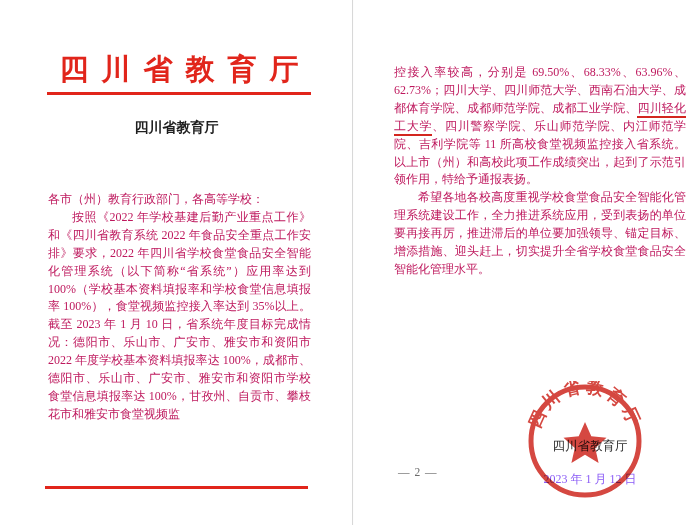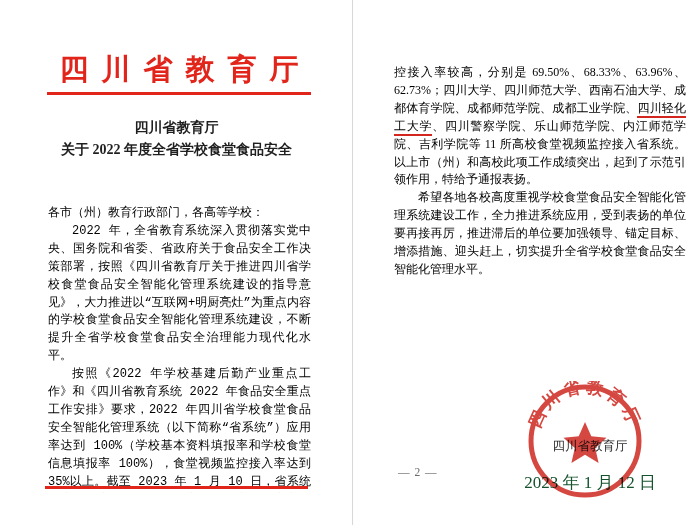--- a/index.html
+++ b/index.html
@@ -24,41 +24,41 @@
     background:#e1251b;
   }
   .doc-title {
     position:absolute; top:117px; left:10px; width:333px;
     text-align:center; font-weight:bold; color:#1f1f1f;
     font-size:14px; line-height:22px;
   }
 
   
   .body-text {
-    position:absolute; color:#000000; font-size:12px; line-height:17.9px;
+    position:absolute; color:#be185d; font-size:12px; line-height:17.9px;
     text-align:justify;
   }
-  #body1 { top:205px; left:48px; width:263px; height:288px; overflow:hidden;font-family:Liberation Mono, monospace; }
+  #body1 { top:191px; left:48px; width:263px; height:288px; overflow:hidden; }
   #body2 { top:64px;  left:40px; width:292px; height:326px; overflow:hidden; }
   .body-text p.indent { text-indent:2em; }
   .red-underline { border-bottom:2px solid #d3261f; padding-bottom:1px; }
 
   .red-rule-bottom {
     position:absolute; left:45px; top:486px; width:263px; height:3px;
     background:#e1251b;
   }
 
   
   .signature {
     position:absolute; top:438px; left:166px; width:140px;
     text-align:center; color:#2e2e2e; font-size:12.5px; z-index:1;
   }
   .doc-date {
     position:absolute; top:471px; left:156px; width:160px;
-    text-align:center; color:#14532d; font-size:17px; z-index:1;
+    text-align:center; color:#8b5cf6; font-size:12px; z-index:1;
   }
   .seal {
     position:absolute; top:381px; left:171px; width:120px; height:120px;
     z-index:2; opacity:0.88; mix-blend-mode:multiply;
   }
   .page-number {
     position:absolute; top:466px; left:44px; width:100px;
     color:#6a6a6a; font-size:11.5px; letter-spacing:1px;
   }
 </style>
@@ -68,26 +68,24 @@
 <div class="canvas">
 
   <div class="page" id="page1">
 
     <div class="agency-header">四川省教育厅</div>
 
     <div class="red-rule"></div>
 
     <div class="doc-title">
       <div>四川省教育厅</div>
-      <div>关于 2022 年度全省学校食堂食品安全</div>
     </div>
 
     <div class="body-text" id="body1">
       <p>各市（州）教育行政部门，各高等学校：</p>
-      <p class="indent">2022 年，全省教育系统深入贯彻落实党中央、国务院和省委、省政府关于食品安全工作决策部署，按照《四川省教育厅关于推进四川省学校食堂食品安全智能化管理系统建设的指导意见》，大力推进以“互联网+明厨亮灶”为重点内容的学校食堂食品安全智能化管理系统建设，不断提升全省学校食堂食品安全治理能力现代化水平。</p>
       <p class="indent">按照《2022 年学校基建后勤产业重点工作》和《四川省教育系统 2022 年食品安全重点工作安排》要求，2022 年四川省学校食堂食品安全智能化管理系统（以下简称“省系统”）应用率达到 100%（学校基本资料填报率和学校食堂信息填报率 100%），食堂视频监控接入率达到 35%以上。截至 2023 年 1 月 10 日，省系统年度目标完成情况：德阳市、乐山市、广安市、雅安市和资阳市 2022 年度学校基本资料填报率达 100%，成都市、德阳市、乐山市、广安市、雅安市和资阳市学校食堂信息填报率达 100%，甘孜州、自贡市、攀枝花市和雅安市食堂视频监</p>
     </div>
 
     <div class="red-rule-bottom"></div>
   </div>
 
   <div class="page" id="page2">
 
     <div class="body-text" id="body2">
       <p><span>控接入率较高，分别是 69.50%、68.33%、63.96%、62.73%；四川大学、四川师范大学、西南石油大学、成都体育学院、成都师范学院、成都工业学院、</span><span class="red-underline">四川轻化工大学</span><span>、四川警察学院、乐山师范学院、内江师范学院、吉利学院等 11 所高校食堂视频监控接入省系统。以上市（州）和高校此项工作成绩突出，起到了示范引领作用，特给予通报表扬。</span></p>

